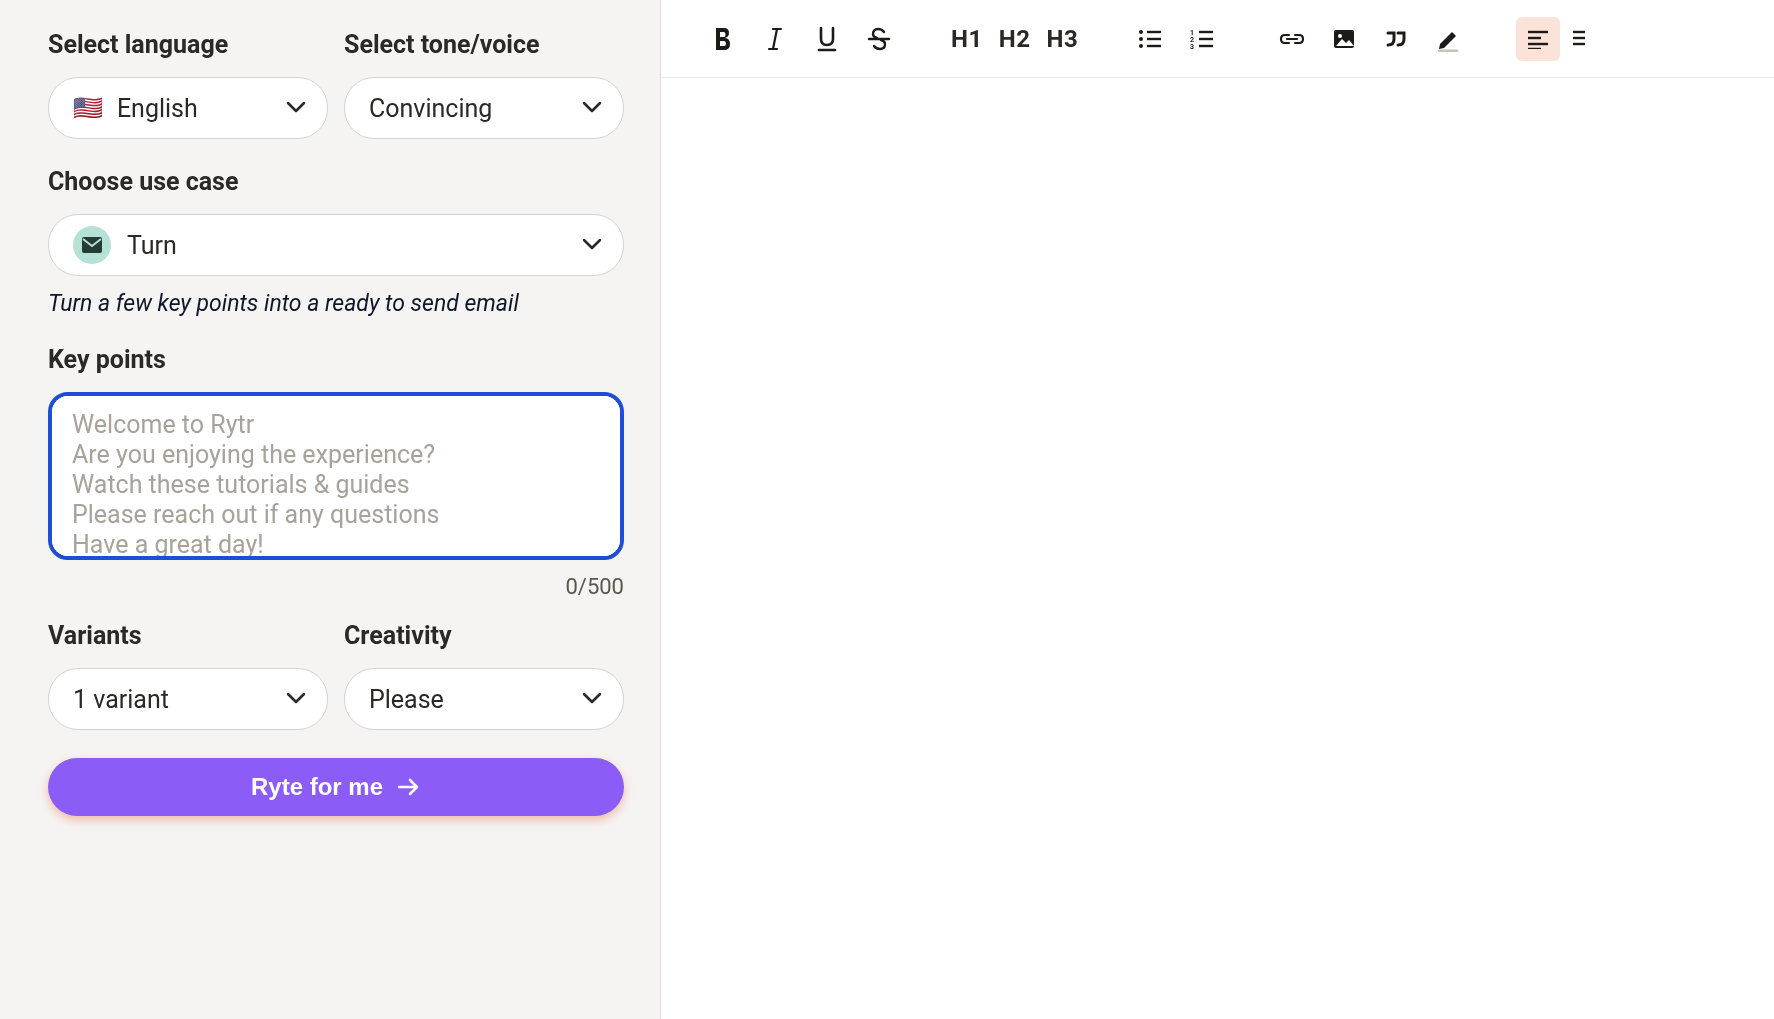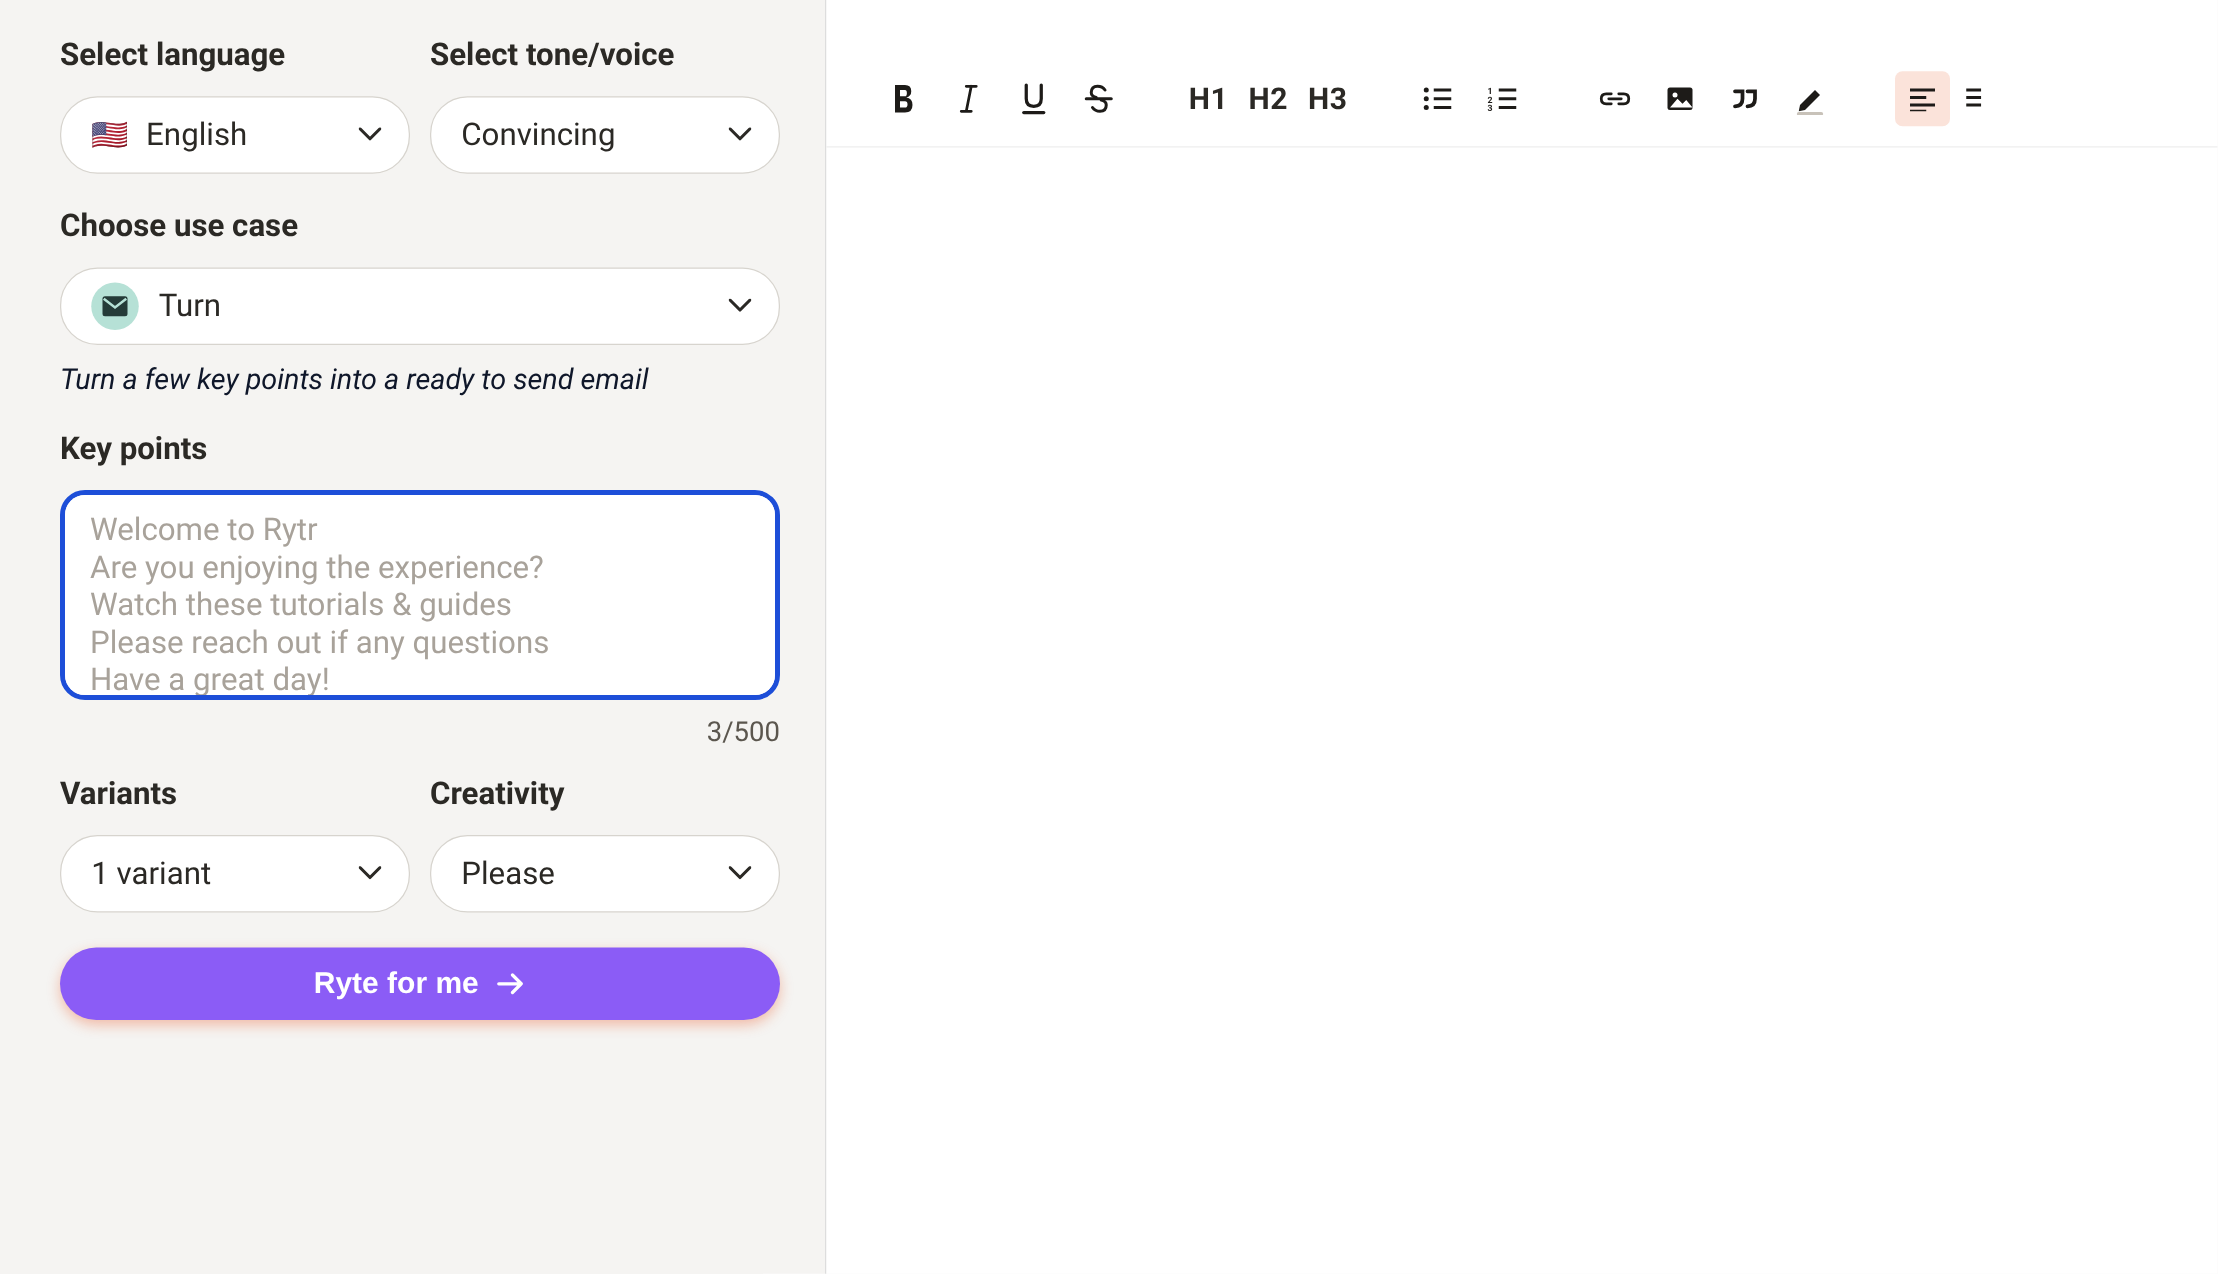--- a/index.html
+++ b/index.html
@@ -115,21 +115,20 @@
   }
 
   
   .toolbar {
     display: flex;
     align-items: center;
     height: 78px;
     padding: 0 16px 0 40px;
     gap: 10px;
     border-bottom: 1px solid #eee;
-    margin-top: 40px;
   }
   .tb-group { display: flex; align-items: center; gap: 8px; }
   .tb-spacer { width: 26px; }
   .tb-btn {
     width: 44px; height: 44px;
     display: flex; align-items: center; justify-content: center;
     border-radius: 6px;
     cursor: pointer;
     color: #1d1b18;
   }
@@ -194,21 +193,21 @@
 
     <div class="field full" style="margin-bottom:22px;">
       <div class="label">Key points</div>
       <div class="textarea-wrap">
         <textarea class="keypoints" placeholder="Welcome to Rytr
 Are you enjoying the experience?
 Watch these tutorials &amp; guides
 Please reach out if any questions
 Have a great day!" style=""></textarea>
       </div>
-      <div class="counter">3/500</div>
+      <div class="counter">0/500</div>
     </div>
 
     <div class="row">
       <div class="field">
         <div class="label">Variants</div>
         <div class="select">
           <span>1 variant</span>
           <span class="chev">
             <svg width="18" height="12" viewBox="0 0 18 12">
                 <path d="M1 1 L9 9 L17 1" stroke="#2b2925" stroke-width="2.5" fill="none" stroke-linecap="round" stroke-linejoin="round"></path>

